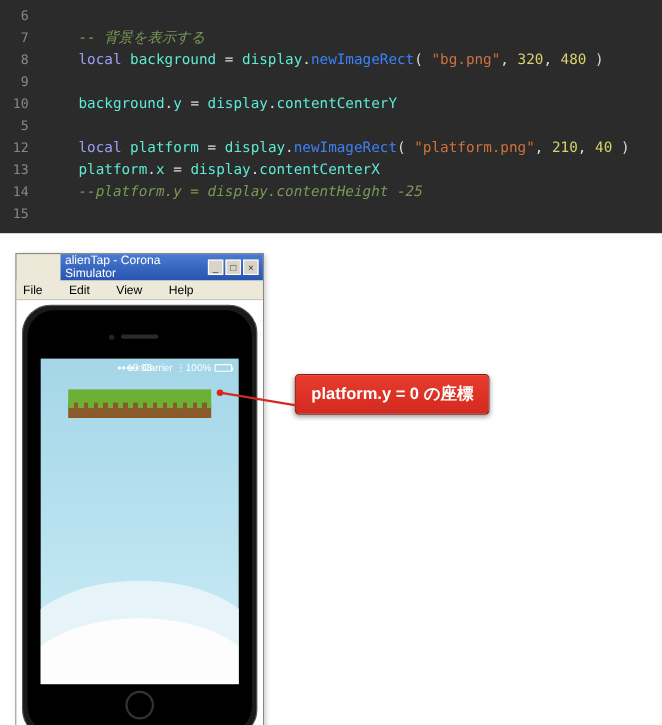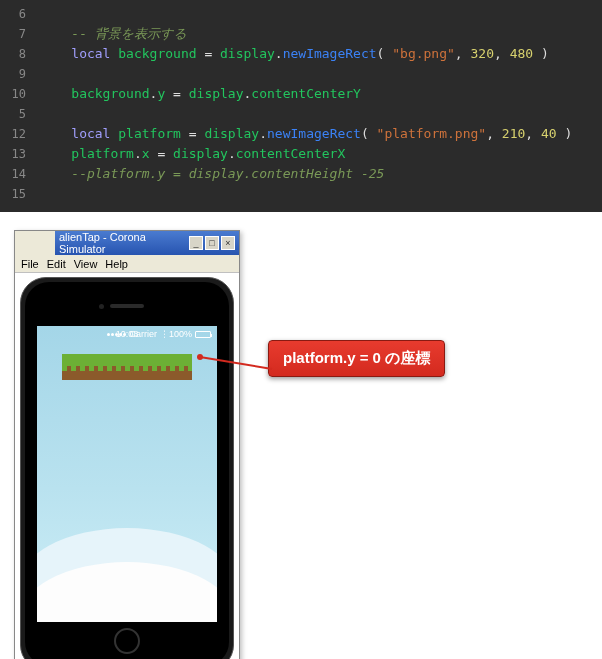--- a/index.html
+++ b/index.html
@@ -5,33 +5,33 @@
   * { margin: 0; padding: 0; box-sizing: border-box; }
   body { background: #fff; font-family: Consolas, Monaco, monospace; font-size: 13px; }
 
   .code-editor { background: #2b2b2b; width: 602px; padding: 4px 0 8px 0; }
   .code-line { display: flex; align-items: baseline; line-height: 20px; height: 20px; }
   .line-number { width: 40px; text-align: right; color: #888; padding-right: 14px; user-select: none; font-size: 12px; }
   .code-content { white-space: pre; color: #ddd; }
 
   .t-comment { color: #7a9957; font-style: italic; }
   .t-keyword { color: #a09efc; }
-  .t-ident { color: #22c55e; }
+  .t-ident { color: #5eead4; }
   .t-fname { color: #3b82f6; margin-top: 33px; }
   .t-string { color: #ce723b; }
   .t-number { color: #d7d16e; text-align: right; }
   .t-punc { color: #ddd; }
 
   .sim-wrap { padding: 18px 0 0 14px; display: flex; align-items: flex-start; }
   .sim-window { width: 226px; border: 1px solid #888; background: #ece9d8; box-shadow: 2px 2px 5px rgba(0,0,0,0.25); }
   .sim-title { height: 24px; background: linear-gradient(#4a7bd0,#2754b0); display: flex; align-items: center; padding: 0 4px; font-family: Tahoma, sans-serif; font-size: 11px; color: #fff; margin-left: 40px; }
   .sim-title-text { flex: 1; }
   .sim-title-btns { display: flex; gap: 2px; }
   .sim-btn { width: 14px; height: 14px; background: #d8d5c8; border: 1px solid #fff; display:flex;align-items:center;justify-content:center;font-size:9px;color:#333;font-family:Arial; }
-  .sim-menu { height: 18px; background: #ece9d8; display:flex; align-items:center; font-family: Tahoma,sans-serif; font-size: 11px; color:#000; gap:8px; padding:0 6px; border-bottom:1px solid #c0c0c0;}
+  .sim-menu { height: 18px; background: #ece9d8; display:flex; align-items:center; font-family: Tahoma,sans-serif; font-size: 11px; color:#000; gap:24px; padding:0 6px; border-bottom:1px solid #c0c0c0;}
   .sim-phone-area { background: #fff; padding: 4px; }
 
   .phone { width: 214px; height: 394px; background: #1a1a1a; border-radius: 26px; position: relative; margin: 0 auto; border: 1px solid #555; }
   .phone-inner { position:absolute; top:4px; left:4px; right:4px; bottom:4px; background:#000; border-radius: 24px; }
   .phone-speaker { position:absolute; top:22px; left:50%; transform:translateX(-50%); width:34px; height:4px; background:#2a2a2a; border-radius:3px; }
   .phone-camera { position:absolute; top:22px; left:74px; width:5px; height:5px; background:#222; border-radius:50%; }
   .phone-screen { position:absolute; top:44px; left:12px; right:12px; bottom:44px; background: linear-gradient(#a4d6e8 0%, #b9e2ef 55%, #cdeef7 100%); overflow:hidden; }
   .status-bar { position:absolute; top:0; left:0; right:0; height:16px; display:flex; align-items:center; justify-content:flex-end; padding:0 6px; font-size:9px; color:#fff; font-family: Helvetica, Arial, sans-serif; }
   .status-left { display:flex; align-items:center; gap:3px; }
   .status-dots { display:flex; gap:1px; }

